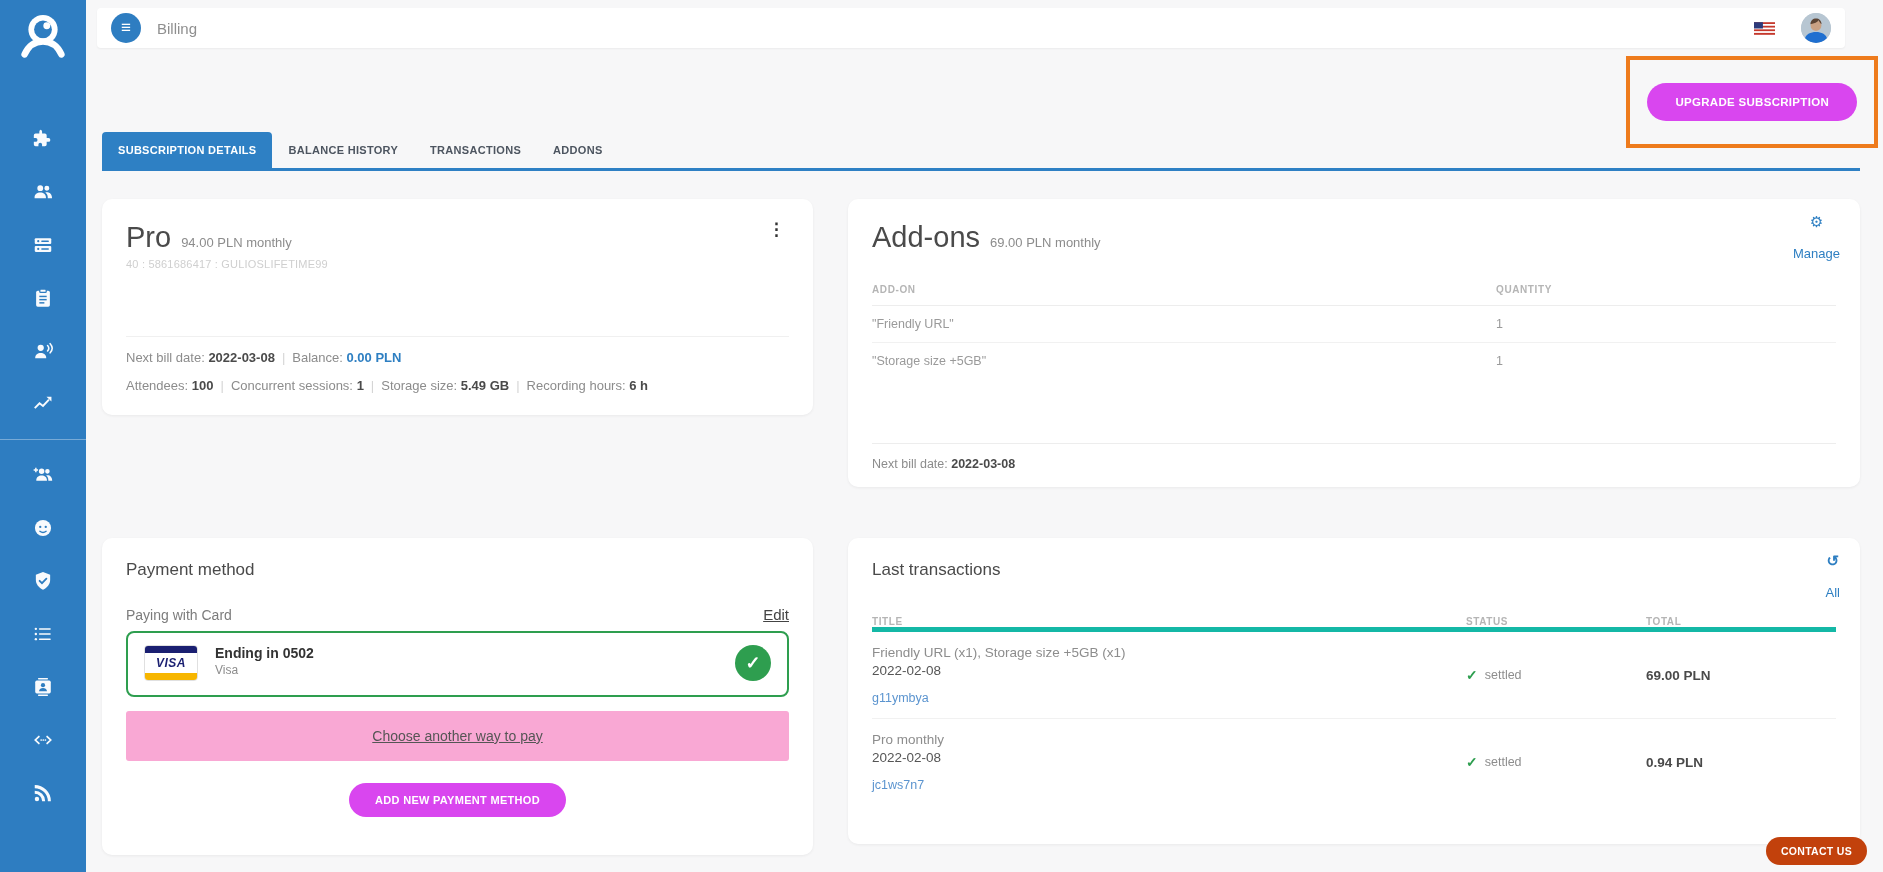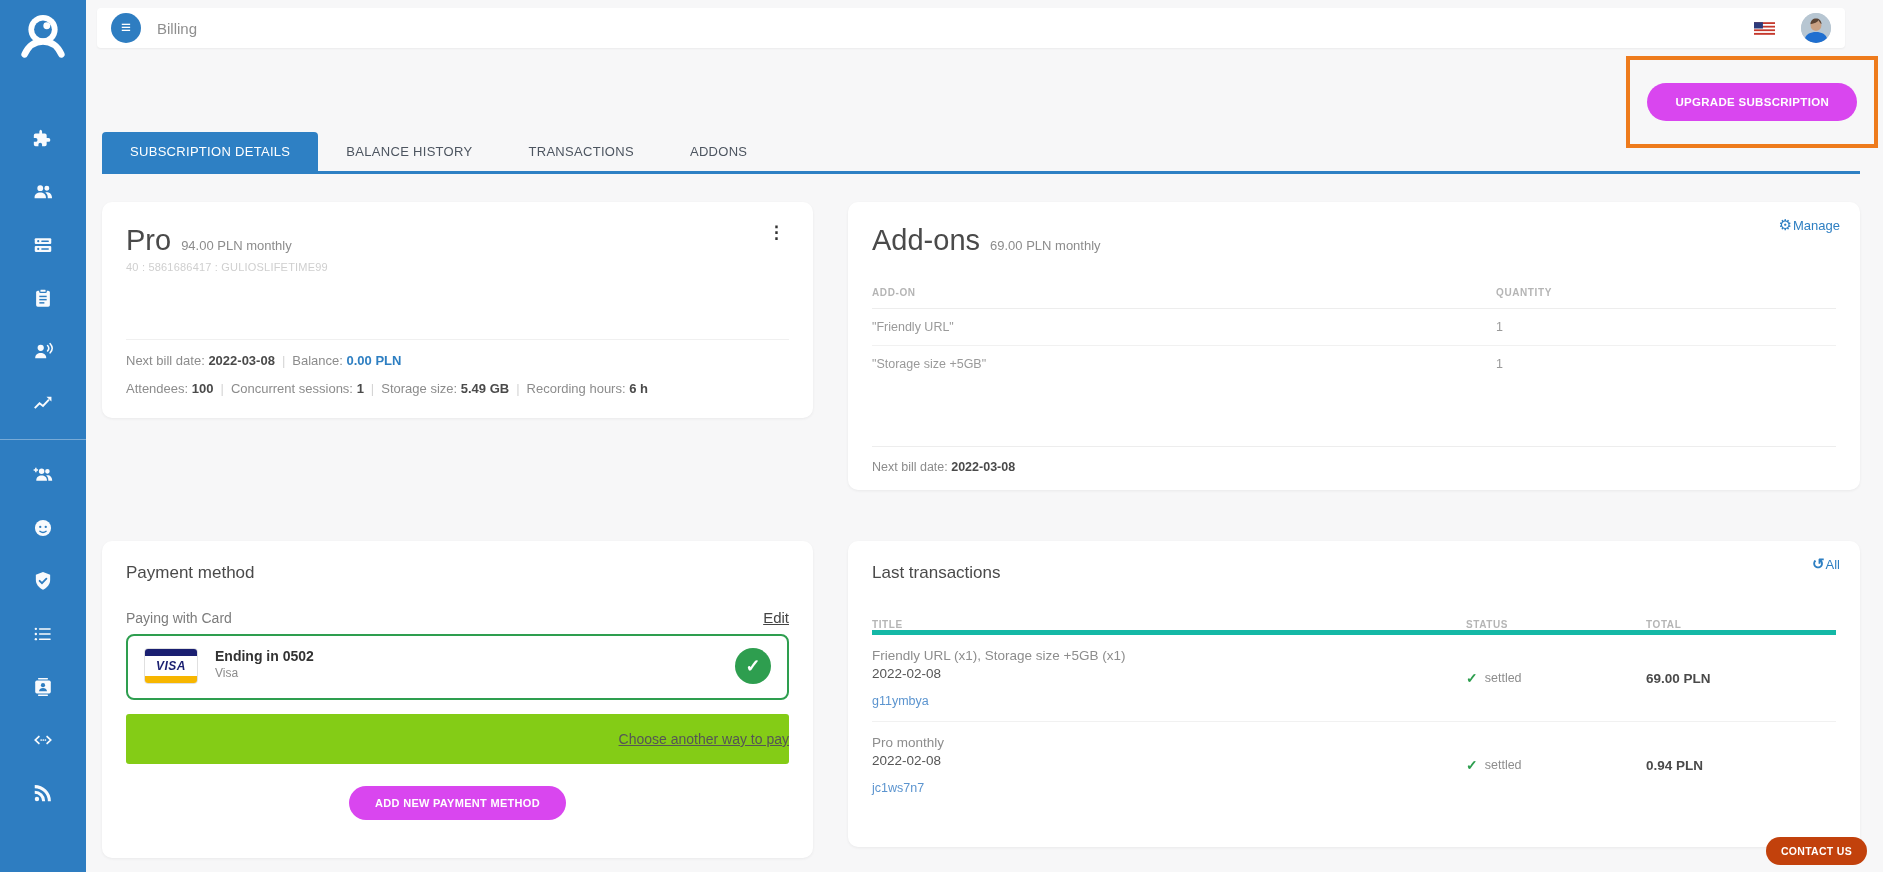--- a/index.html
+++ b/index.html
@@ -47,22 +47,22 @@
   .btn-green {
     background:#d946ef; color:#fff; border:none; cursor:pointer;
     font-family:"Liberation Sans",sans-serif; font-weight:bold;
     font-size:11.5px; letter-spacing:.3px;
     padding:13px 28px; border-radius:21px;
   }
   
   .content { position:absolute; left:86px; top:48px; right:0; bottom:0; padding:0 23px 0 16px; }
   .tabs { margin-top:84px; display:flex; border-bottom:3px solid #2e80c4; }
   .tab {
-    font-size:13px; font-weight:normal; letter-spacing:.3px; color:#4d5560;
-    padding:12px 28px; cursor:pointer; border-radius:4px 4px 0 0;
+    font-size:11px; font-weight:bold; letter-spacing:.3px; color:#4d5560;
+    padding:12px 16px; cursor:pointer; border-radius:4px 4px 0 0;
   }
   .tab.active { background:#2e80c4; color:#fff; }
   
   .grid { margin-top:28px; display:grid; grid-template-columns:711px 1fr; column-gap:35px; row-gap:51px; align-items:start; }
   .card {
     background:#fff; border-radius:10px; box-shadow:0 1px 3px rgba(0,0,0,.06);
     padding:22px 24px; position:relative;
   }
   
   .card.plan { height:216px; display:flex; flex-direction:column; }
@@ -74,21 +74,21 @@
   .sub-id { margin-top:4px; font-size:11px; color:#cfcfcf; letter-spacing:.2px; }
   .plan-divider { margin-top:auto; border-top:1px solid #f0f0f0; }
   .stat-line { margin-top:13px; font-size:13px; color:#8c8c8c; }
   .stat-line b { color:#4a4a4a; }
   .stat-line .blue { color:#2e7fc2; font-weight:bold; }
   .sep { color:#d4d4d4; padding:0 7px; }
   
   .card.addons { height:288px; }
   .corner-link {
     position:absolute; top:14px; right:20px; color:#2e7fc2; font-size:13px;
-    cursor:pointer; display:flex; align-items:center; gap:1px;
+    cursor:pointer; display:flex; align-items:center; gap:15px;flex-direction:column;
   }
   .gear-ico::before { content:"⚙"; font-size:15px; }
   .history-ico::before { content:"↺"; font-size:15px; font-weight:bold; }
   .addons-table { margin-top:30px; }
   .a-row { display:grid; grid-template-columns:1fr 340px; align-items:center; }
   .a-head { padding-bottom:10px; border-bottom:1px solid #ededed; }
   .col-h { font-size:10px; letter-spacing:.6px; color:#b5b5b5; font-weight:bold; }
   .a-item { padding:11px 0; border-bottom:1px solid #f1f1f1; font-size:12.5px; color:#9a9a9a; }
   .a-item:last-child { border-bottom:none; }
   .addons-foot { position:absolute; left:24px; right:24px; bottom:16px; border-top:1px solid #ededed; padding-top:13px; font-size:12.5px; color:#8c8c8c; }
@@ -109,22 +109,22 @@
   .visa-bot { height:7px; background:#f7b600; }
   .card-box-text { margin-left:17px; }
   .card-ending { font-size:14px; font-weight:bold; color:#333; }
   .card-type { font-size:12px; color:#8c8c8c; margin-top:2px; }
   .check-circle {
     margin-left:auto; width:36px; height:36px; border-radius:50%; background:#2e9e4f;
     color:#fff; display:flex; align-items:center; justify-content:center; font-size:18px; font-weight:bold;
   }
   .check-circle::before { content:"✓"; }
   .choose-bar {
-    margin-top:14px; height:50px; background:#84cc16; border-radius:3px;
-    display:flex; align-items:center; justify-content:flex-end;
+    margin-top:14px; height:50px; background:#f9a8d4; border-radius:3px;
+    display:flex; align-items:center; justify-content:center;
   }
   .choose-link { font-size:14px; color:#555; text-decoration:underline; cursor:pointer; }
   .add-btn-row { margin-top:22px; text-align:center; }
   .btn-add { padding:11px 26px; border-radius:17px; font-size:11px; }
   
   .card.transactions { height:306px; }
   .t-head { display:grid; grid-template-columns:1fr 180px 190px; margin-top:36px; border-bottom:5px solid #14b8a6; }
   .t-row { display:grid; grid-template-columns:1fr 180px 190px; align-items:center; padding:13px 0; border-bottom:1px solid #f1f1f1; }
   .t-row:last-child { border-bottom:none; }
   .t-title { font-size:13.5px; color:#8d8d8d; }

